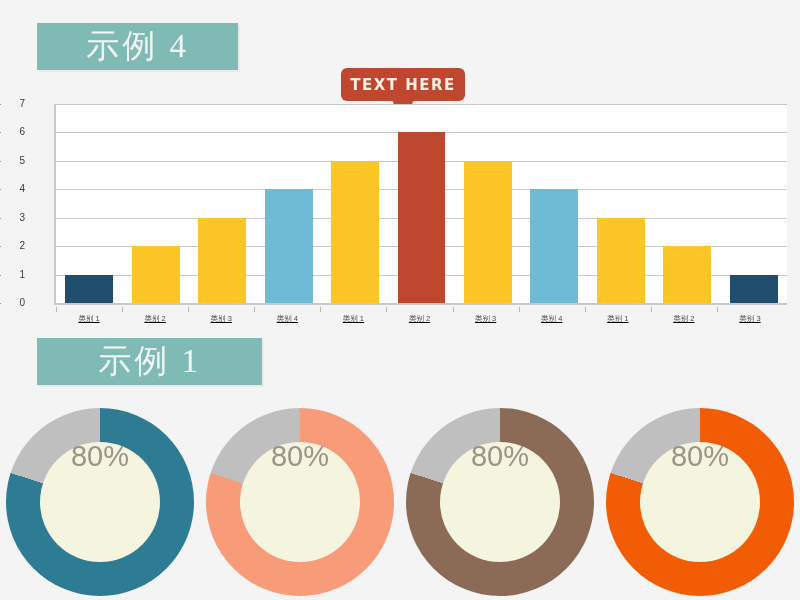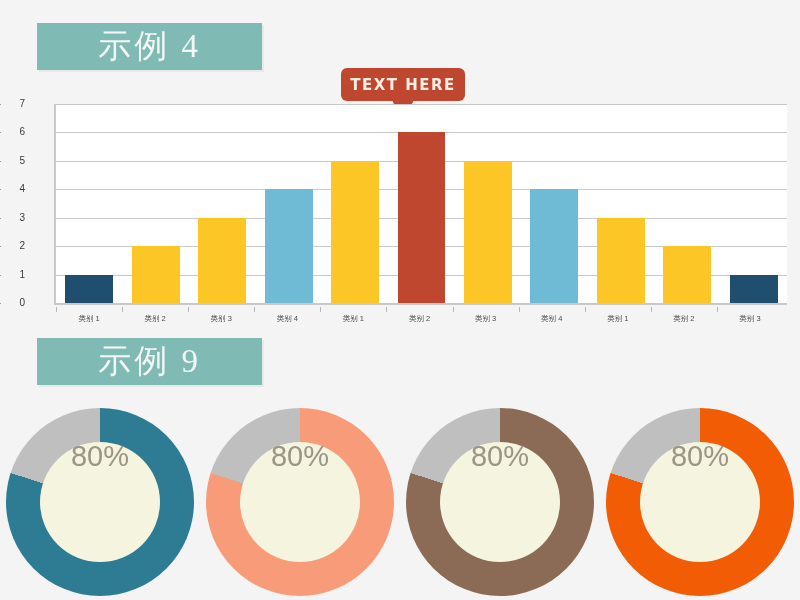--- a/index.html
+++ b/index.html
@@ -25,21 +25,21 @@
     box-shadow: 2px 2px 0 rgba(0,0,0,0.045);
   }
   .banner-text {
     color: #F2F7F5;
     font-family: "Liberation Serif", serif;
     font-size: 33px;
     letter-spacing: 3px;
     line-height: 1;
     white-space: nowrap;
   }
-  #banner-ex4 { left: 37px; top: 23px; width: 225px; height: 47px; }
+  #banner-ex4 { left: 37px; top: 23px; width: 201px; height: 47px; }
   #banner-ex5 { left: 37px; top: 338px; width: 225px; height: 47px; }
 
   
   #callout {
     position: absolute;
     left: 341px;
     top: 68px;
     width: 124px;
     height: 33px;
   }
@@ -138,20 +138,21 @@
     height: 2px;
     background: #c9c9c9;
   }
   .xlabels {
     position: absolute;
     left: 29px;
     right: 4px;
     top: 203px;
     height: 20px;
     display: flex;
+    text-decoration: underline;
   }
   .xlabel-slot {
     flex: 1 1 0;
     text-align: center;
     position: relative;
   }
   .xlabel-tick {
     position: absolute;
     left: 0;
     top: 0;
@@ -322,21 +323,21 @@
         <span class="xlabel-text">类别 2</span>
       </div>
       <div class="xlabel-slot">
         <div class="xlabel-tick"></div>
         <span class="xlabel-text">类别 3</span>
       </div>
     </div>
 </div>
 
 <div class="banner" id="banner-ex5">
-  <span class="banner-text">示例 9</span>
+  <span class="banner-text">示例 1</span>
 </div>
 
 <div id="donuts">
     <div class="donut-slot">
       <div class="donut" style="background: conic-gradient(rgb(46, 123, 148) 0deg, rgb(46, 123, 148) 288deg, rgb(191, 191, 191) 288deg, rgb(191, 191, 191) 360deg);">
         <div class="donut-hole" style="background: rgb(245, 244, 222);">
           <span class="donut-value">80%</span>
         </div>
       </div>
     </div>

